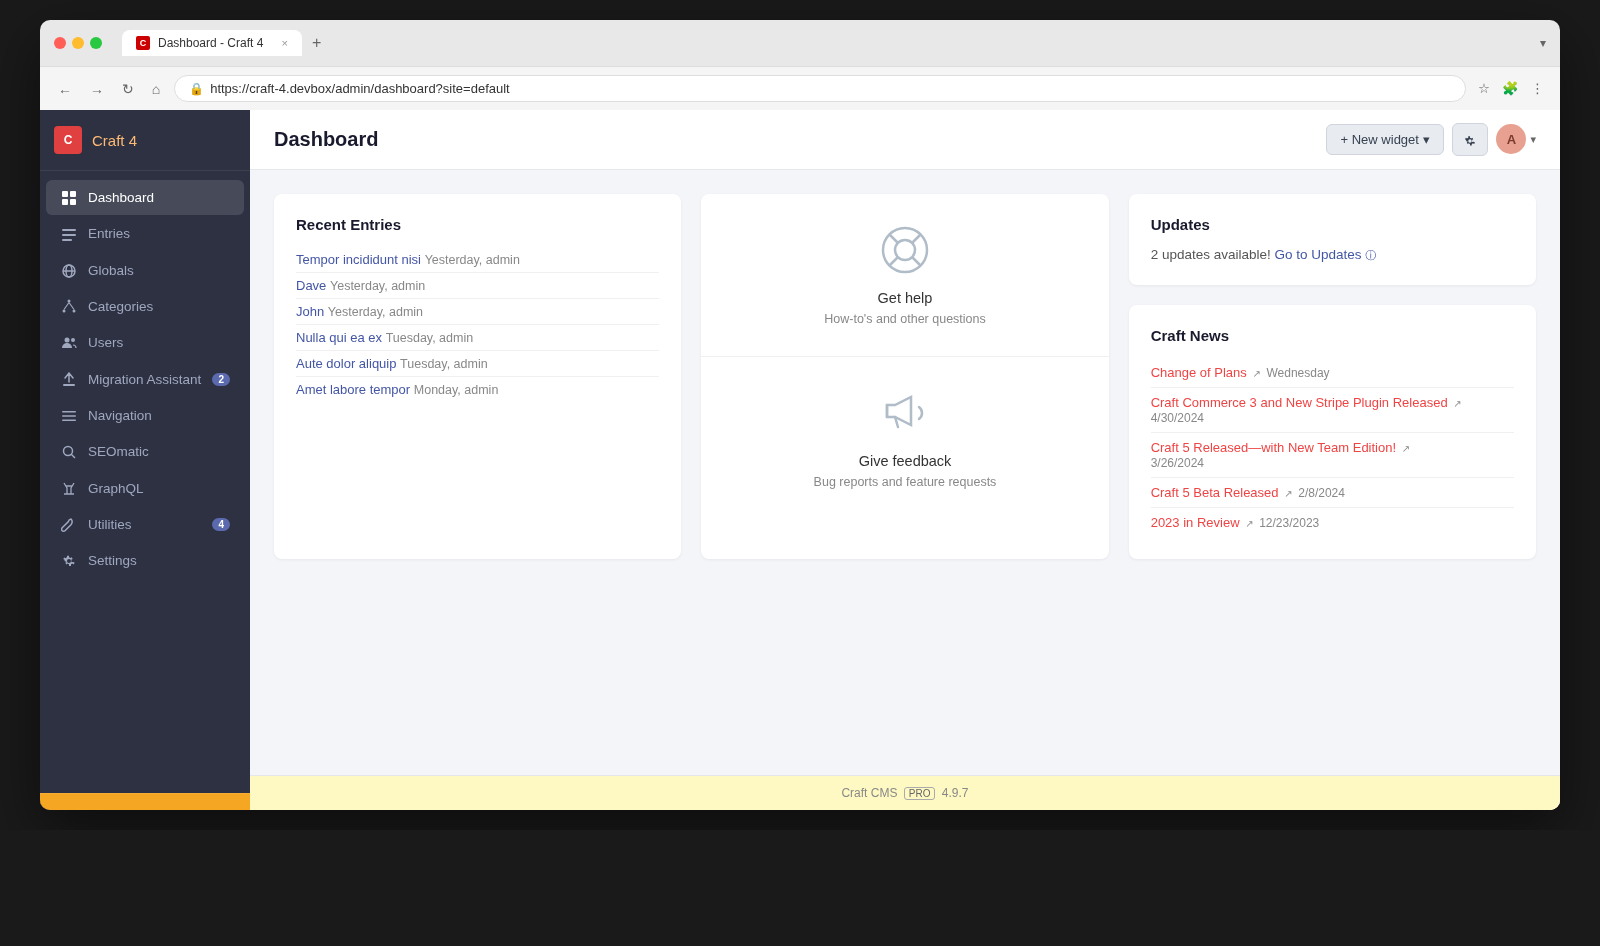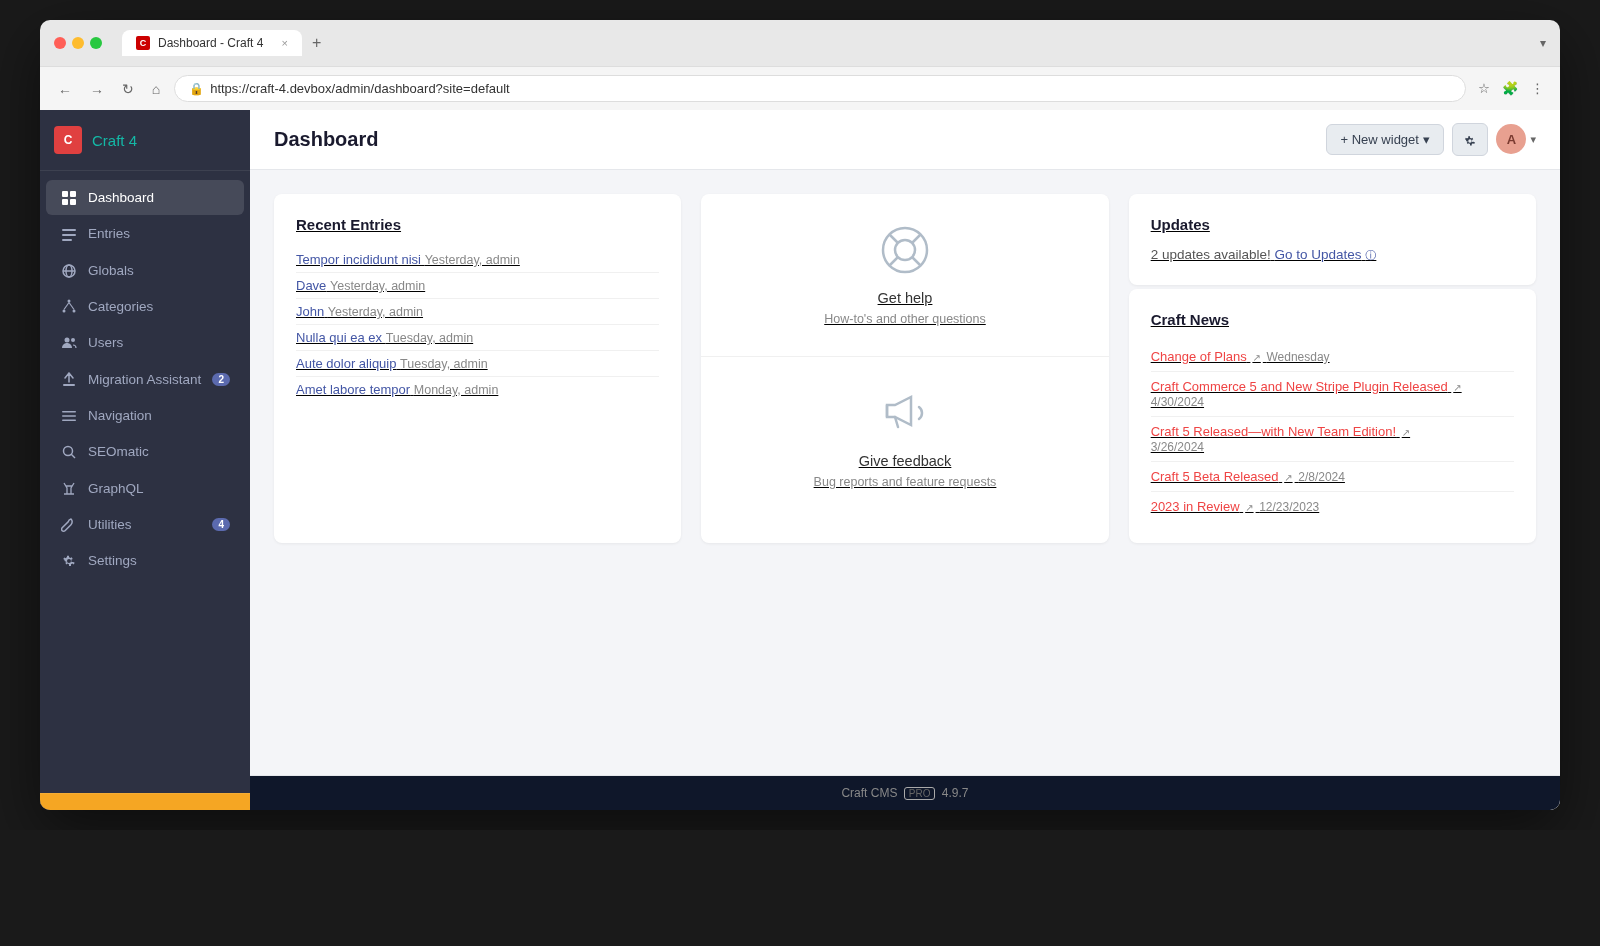--- a/index.html
+++ b/index.html
@@ -95,21 +95,21 @@
       border-bottom: 1px solid rgba(255,255,255,0.08);
     }
     .sidebar-logo {
       width: 28px; height: 28px;
       background: #e04040;
       border-radius: 4px;
       display: flex; align-items: center; justify-content: center;
       color: #fff; font-size: 12px; font-weight: bold;
     }
     .sidebar-title {
-      color: #14b8a6;
+      color: #fdba74;
       font-size: 15px;
       font-weight: 500;
     }
     .sidebar-nav { padding: 8px 0; flex: 1; }
     .sidebar-item {
       display: flex;
       align-items: center;
       gap: 10px;
       padding: 9px 14px;
       color: #a0a8c0;
@@ -195,21 +195,20 @@
 
     
     .dashboard-body {
       flex: 1;
       padding: 24px;
       overflow-y: auto;
       display: grid;
       grid-template-columns: 1fr 1fr 1fr;
       gap: 20px;
       align-content: start;
-      text-decoration: underline;
     }
 
     
     .widget-card {
       background: #fff;
       border-radius: 8px;
       padding: 22px;
       box-shadow: 0 1px 3px rgba(0,0,0,0.06);
     }
     .widget-title {
@@ -250,21 +249,21 @@
 
     
     .news-item { padding: 7px 0; border-bottom: 1px solid #f0f0f0; font-size: 13px; }
     .news-item:last-child { border-bottom: none; }
     .news-link { color: #ef4444; text-decoration: none; font-weight: 500; }
     .news-date { color: #888; font-size: 12px; }
     .external-icon { font-size: 10px; color: #888; margin: 0 2px; }
 
     
     .app-footer {
-      background: #0f172a;
+      background: #fef9c3;
       text-align: center;
       padding: 10px;
       font-size: 12px;
       color: #888;
       border-top: 1px solid #e5e7eb;
     }
     .pro-badge {
       display: inline-block;
       border: 1px solid #aaa;
       border-radius: 3px;
@@ -524,42 +523,42 @@
               <path d="M8 18h8l16-8v28l-16-8H8z"></path>
               <line x1="8" y1="18" x2="8" y2="30"></line>
               <path d="M16 30l3 10" stroke-linecap="round"></path>
               <path d="M40 20c2 1.5 3 3.5 3 6s-1 4.5-3 6" stroke-linecap="round"></path>
             </svg>
             <span class="help-label">Give feedback</span>
             <span class="help-sublabel">Bug reports and feature requests</span>
           </div>
         </div>
 
-        <div style="display: flex; flex-direction: column; gap: 4px;">
+        <div style="display: flex; flex-direction: column; gap: 20px;">
 
           <div class="widget-card">
             <h2 class="widget-title">Updates</h2>
             <p class="updates-text">
               <span>2 updates available!</span>
               <a class="updates-link" href="#">
                 <span>Go to Updates</span>
               </a>
               <span style="color:#4356a5; font-size:11px;"> ⓘ</span>
             </p>
           </div>
 
           <div class="widget-card">
             <h2 class="widget-title">Craft News</h2>
             <div class="news-item">
               <a class="news-link" href="#">Change of Plans</a>
               <span class="external-icon">↗</span>
               <span class="news-date">Wednesday</span>
             </div>
             <div class="news-item">
-              <a class="news-link" href="#">Craft Commerce 5 and New Stripe Plugin Released</a>
+              <a class="news-link" href="#">Craft Commerce 3 and New Stripe Plugin Released</a>
               <span class="external-icon">↗</span>
               <span class="news-date"><br><span>4/30/2024</span></span>
             </div>
             <div class="news-item">
               <a class="news-link" href="#">Craft 5 Released—with New Team Edition!</a>
               <span class="external-icon">↗</span>
               <span class="news-date"><br><span>3/26/2024</span></span>
             </div>
             <div class="news-item">
               <a class="news-link" href="#">Craft 5 Beta Released</a>

